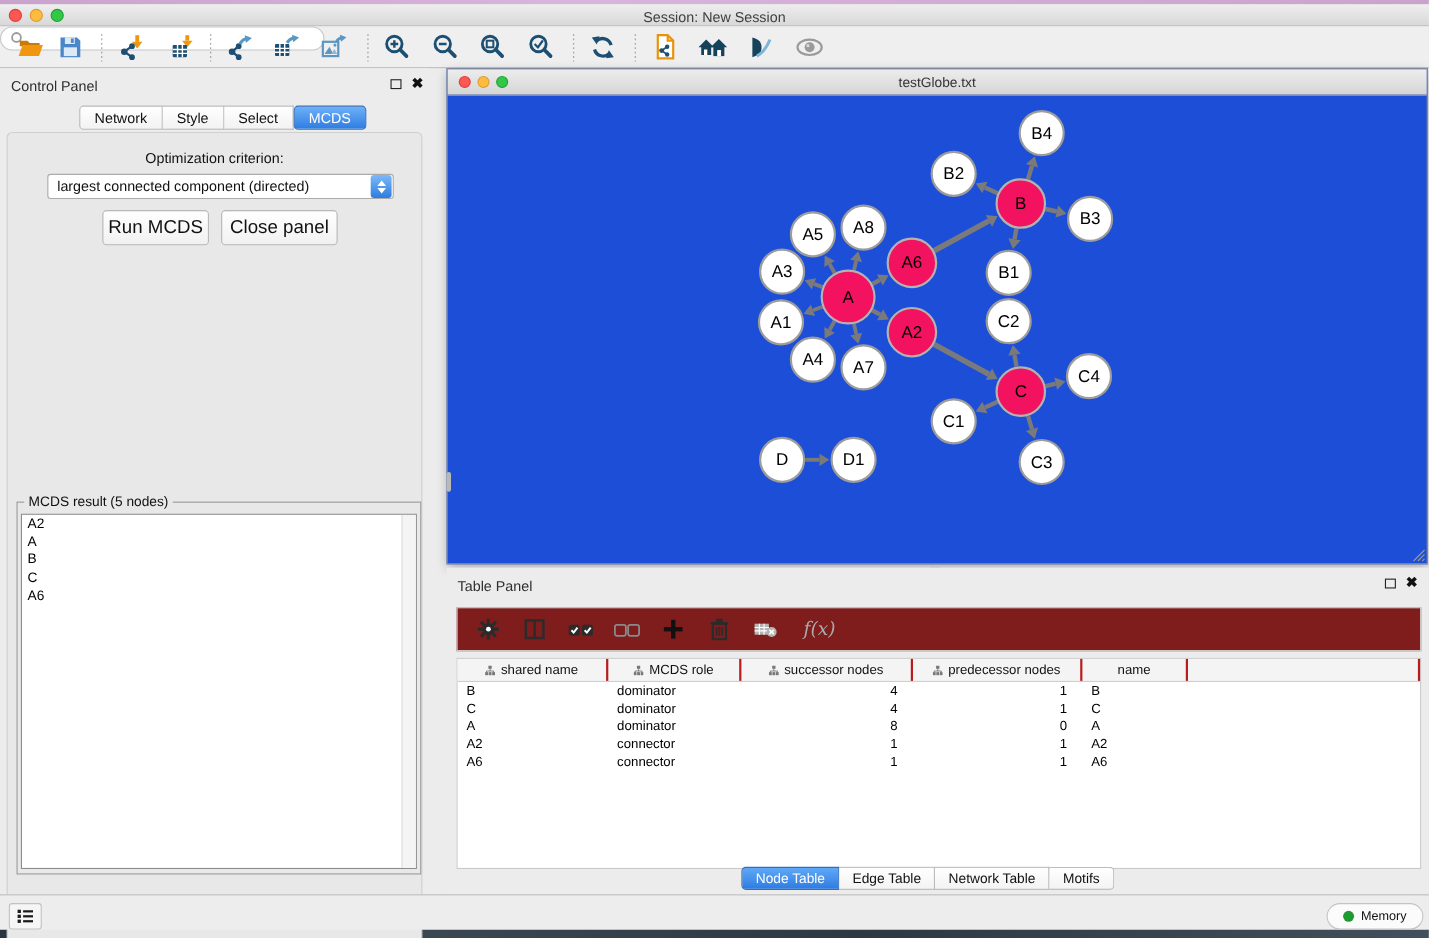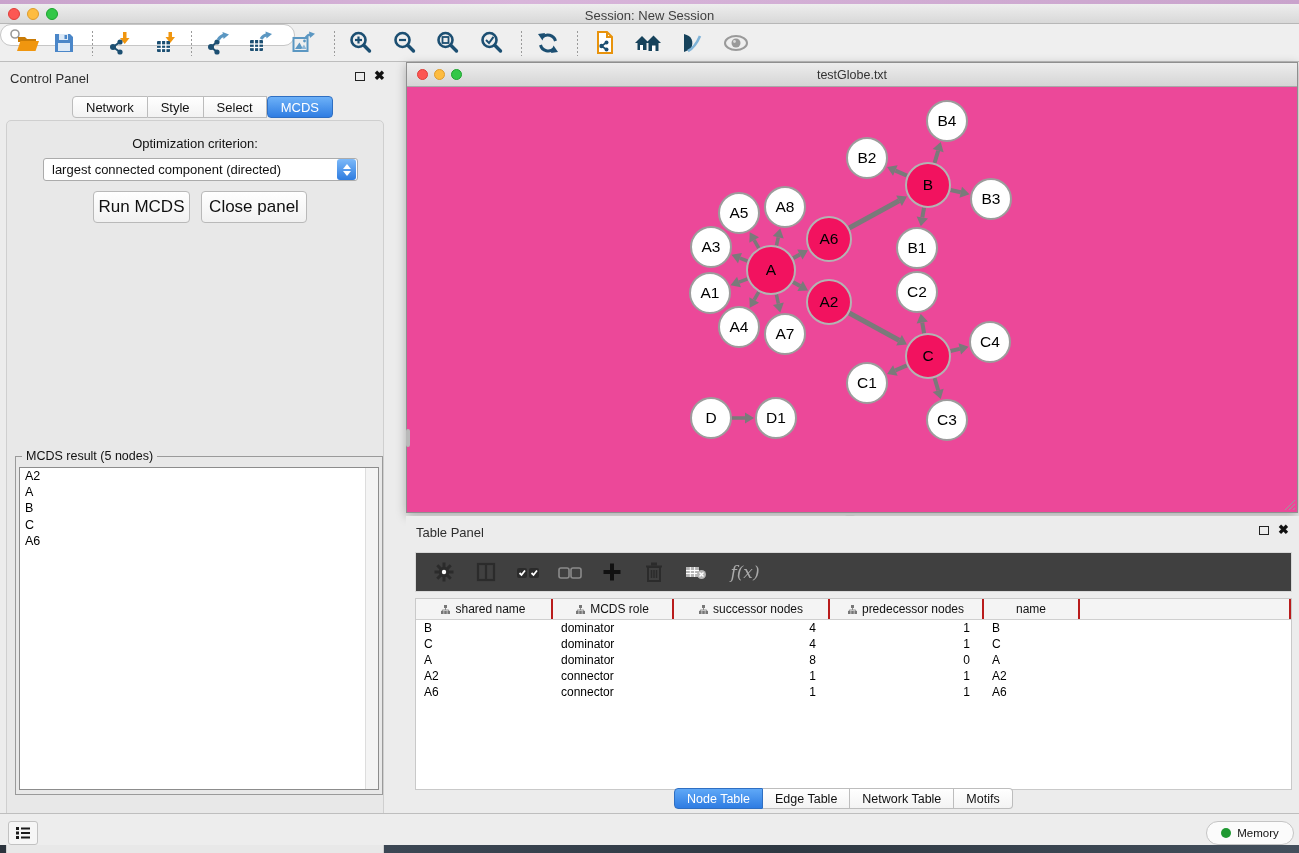--- a/index.html
+++ b/index.html
@@ -76,37 +76,37 @@
     border:1px solid #9a9a9a; background:#e8e8e8; }
   #mcds-legend { position:absolute; top:-8px; left:6px; background:#e8e8e8;
     padding:0 4px; font-size:12.5px; color:#111; }
   #mcds-list { position:absolute; left:3px; right:3px; top:10px; bottom:4px;
     background:#fff; border:1px solid #8c8c8c; overflow:hidden; }
   #mcds-scroll { position:absolute; right:0; top:0; bottom:0; width:13px;
     background:#f4f4f4; border-left:1px solid #ddd; }
   .mcds-item { font-size:12.5px; color:#000; padding-left:5px; line-height:16.2px; }
 
   
-  #net-window { left:406px; top:62px; width:892px; height:451px; background:#ec4899;
+  #net-window { left:406px; top:62px; width:892px; height:451px; background:#1d4ed8;
     border:1px solid #8f8f8f; box-shadow:0 3px 10px rgba(0,0,0,.28); }
   #net-titlebar { position:absolute; left:0; top:0; right:0; height:24px;
     background:linear-gradient(#ededed,#d5d5d5); border-bottom:1px solid #a8a8a8; }
   .mini-traffic { width:11px; height:11px; border-radius:50%; top:6px; }
   #net-title { left:0; right:0; top:5px; text-align:center; font-size:12.5px; color:#333; }
   #net-canvas { position:absolute; left:0; top:24px; width:890px; height:425px; }
   #net-left-tick { left:-1px; top:366px; width:4px; height:18px; background:#b9b9b9;
     border-radius:2px; }
   #net-grip { right:1px; bottom:1px; width:13px; height:13px; }
 
   #mid-handle { left:845px; top:515px; width:10px; height:4px; background:#c0c0c0;
     border-radius:2px; }
 
   
   #table-panel { left:406px; top:516px; width:893px; height:297px; background:#ececec; }
-  #tp-toolbar { left:9px; top:36px; width:877px; height:40px; background:#404040;
+  #tp-toolbar { left:9px; top:36px; width:877px; height:40px; background:#7f1d1d;
     border:1px solid #d8d8d8; display:flex; align-items:center; gap:14px;
     padding-left:14px; }
   .tp-icon { width:28px; height:28px; display:flex; align-items:center;
     justify-content:center; }
   .fx { font-family:"DejaVu Serif", serif; font-style:italic; font-size:17px;
     color:#aaaaaa; }
 
   #node-table { left:9px; top:82px; width:877px; height:192px; background:#fff;
     border:1px solid #c9c9c9; }
   #nt-header { display:flex; height:21px; background:#f4f4f4;

